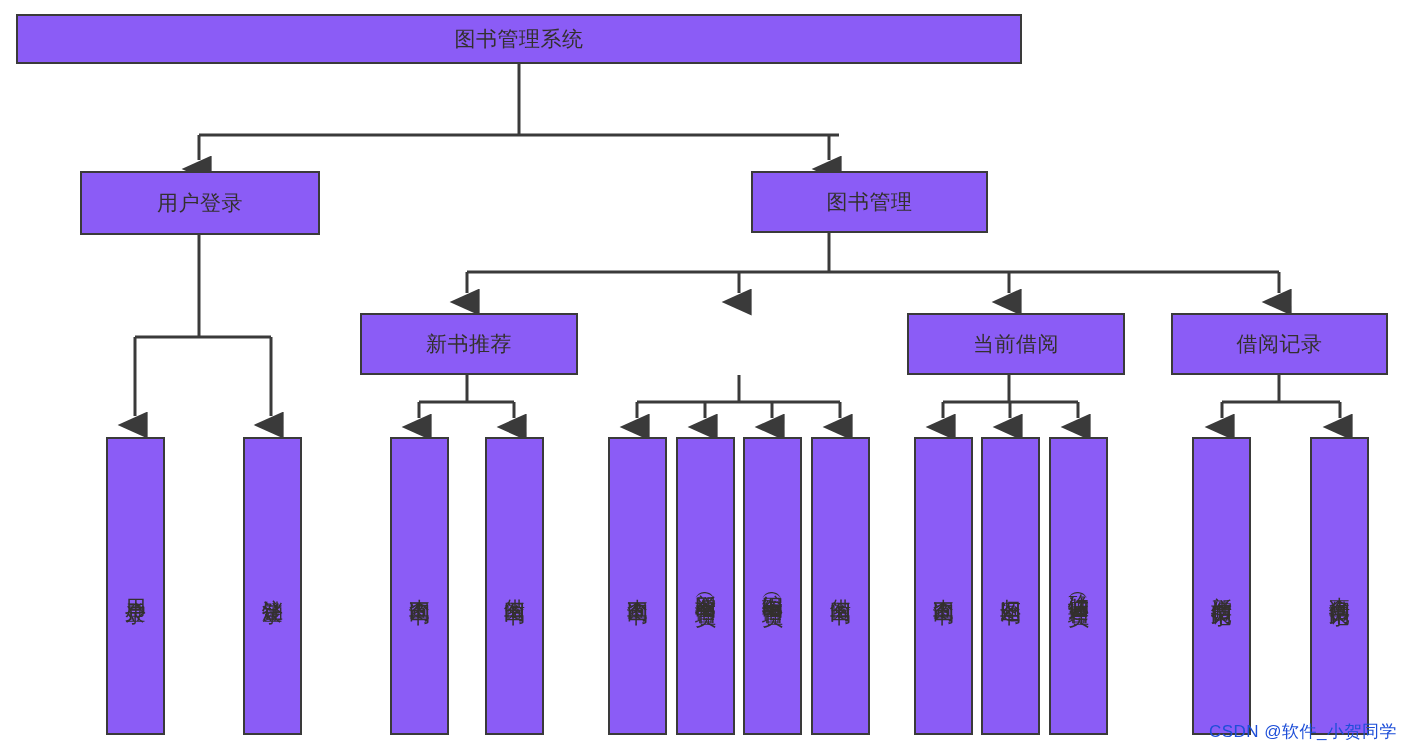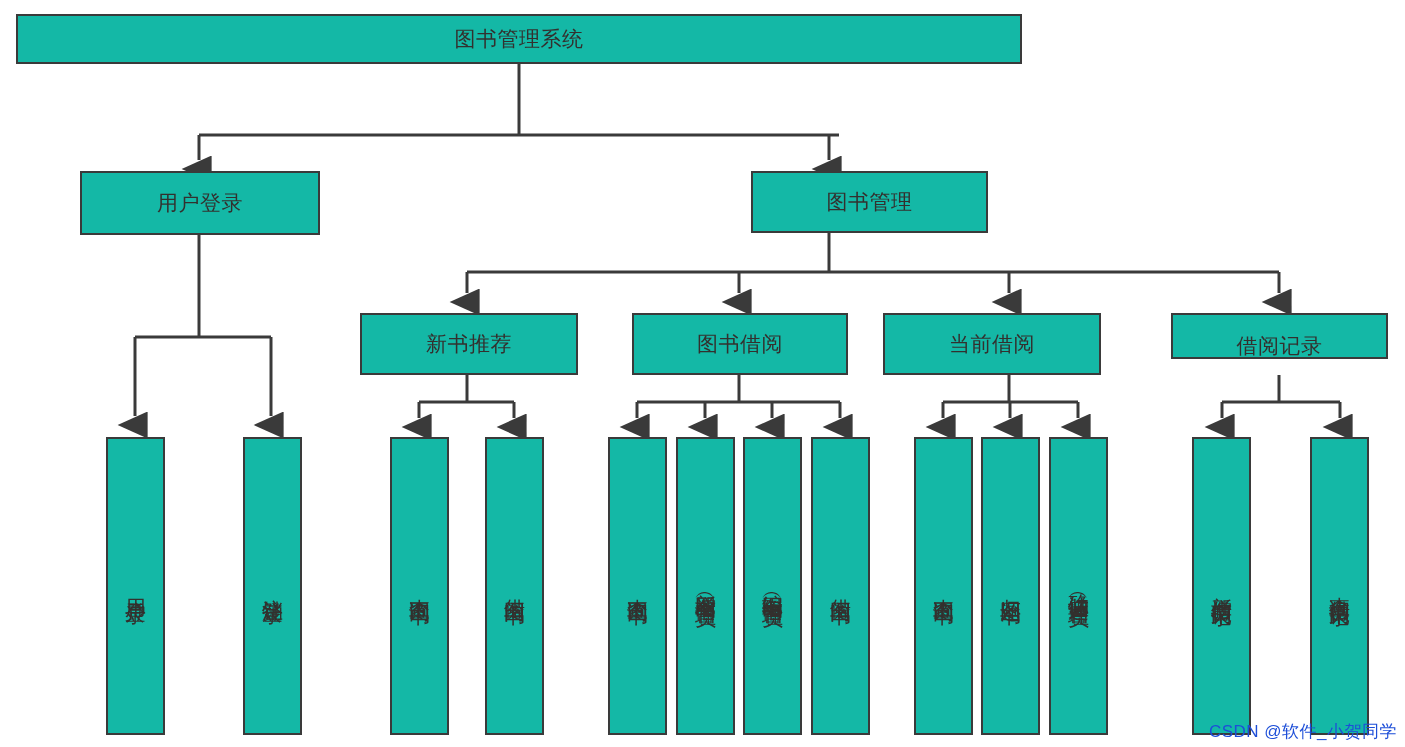--- a/index.html
+++ b/index.html
@@ -21,21 +21,21 @@
     position: absolute;
     left: 0;
     top: 0;
     width: 1405px;
     height: 747px;
   }
   .node {
     position: absolute;
     box-sizing: border-box;
     border: 2px solid #3a3a3a;
-    background: #14b8a6;
+    background: #8b5cf6;
     color: #33302e;
     display: flex;
     align-items: center;
     justify-content: center;
     text-align: center;
   }
   .node-h {
     font-size: 21px;
     letter-spacing: 0.5px;
     line-height: 1.1;
@@ -127,27 +127,24 @@
   <div class="node node-h" style="left:80px; top:171px; width:240px; height:64px;">
     <span>用户登录</span>
   </div>
   <div class="node node-h" style="left:711px; top:171px; width:237px; height:62px;margin-left:40px;">
     <span>图书管理</span>
   </div>
 
   <div class="node node-h" style="left:360px; top:313px; width:218px; height:62px;">
     <span>新书推荐</span>
   </div>
-  <div class="node node-h" style="left:632px; top:313px; width:216px; height:62px;">
-    <span>图书借阅</span>
-  </div>
-  <div class="node node-h" style="left:883px; top:313px; width:218px; height:62px;">
+  <div class="node node-h" style="left:907px; top:313px; width:218px; height:62px;">
     <span>当前借阅</span>
   </div>
-  <div class="node node-h" style="left:1171px; top:313px; width:217px; height:46px;align-items:flex-end;">
+  <div class="node node-h" style="left:1171px; top:313px; width:217px; height:62px;">
     <span>借阅记录</span>
   </div>
 
   <div class="node node-v" style="left:106px; top:437px; width:59px; height:298px;">
     <span>用户登录</span>
   </div>
   <div class="node node-v" style="left:243px; top:437px; width:59px; height:298px;">
     <span>注销登录</span>
   </div>
 

